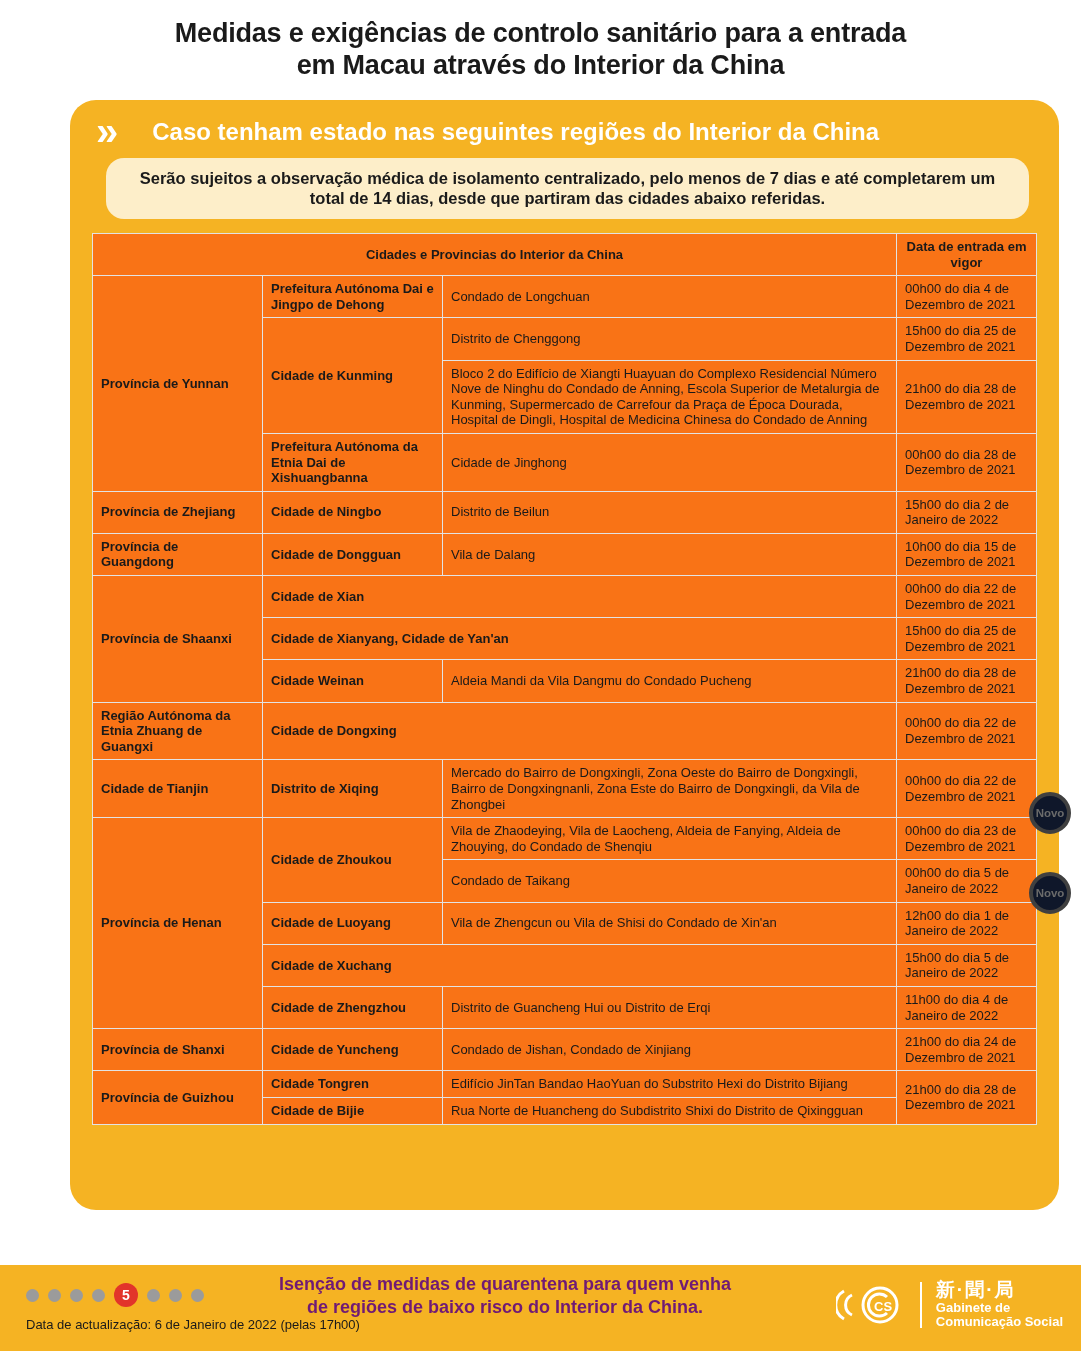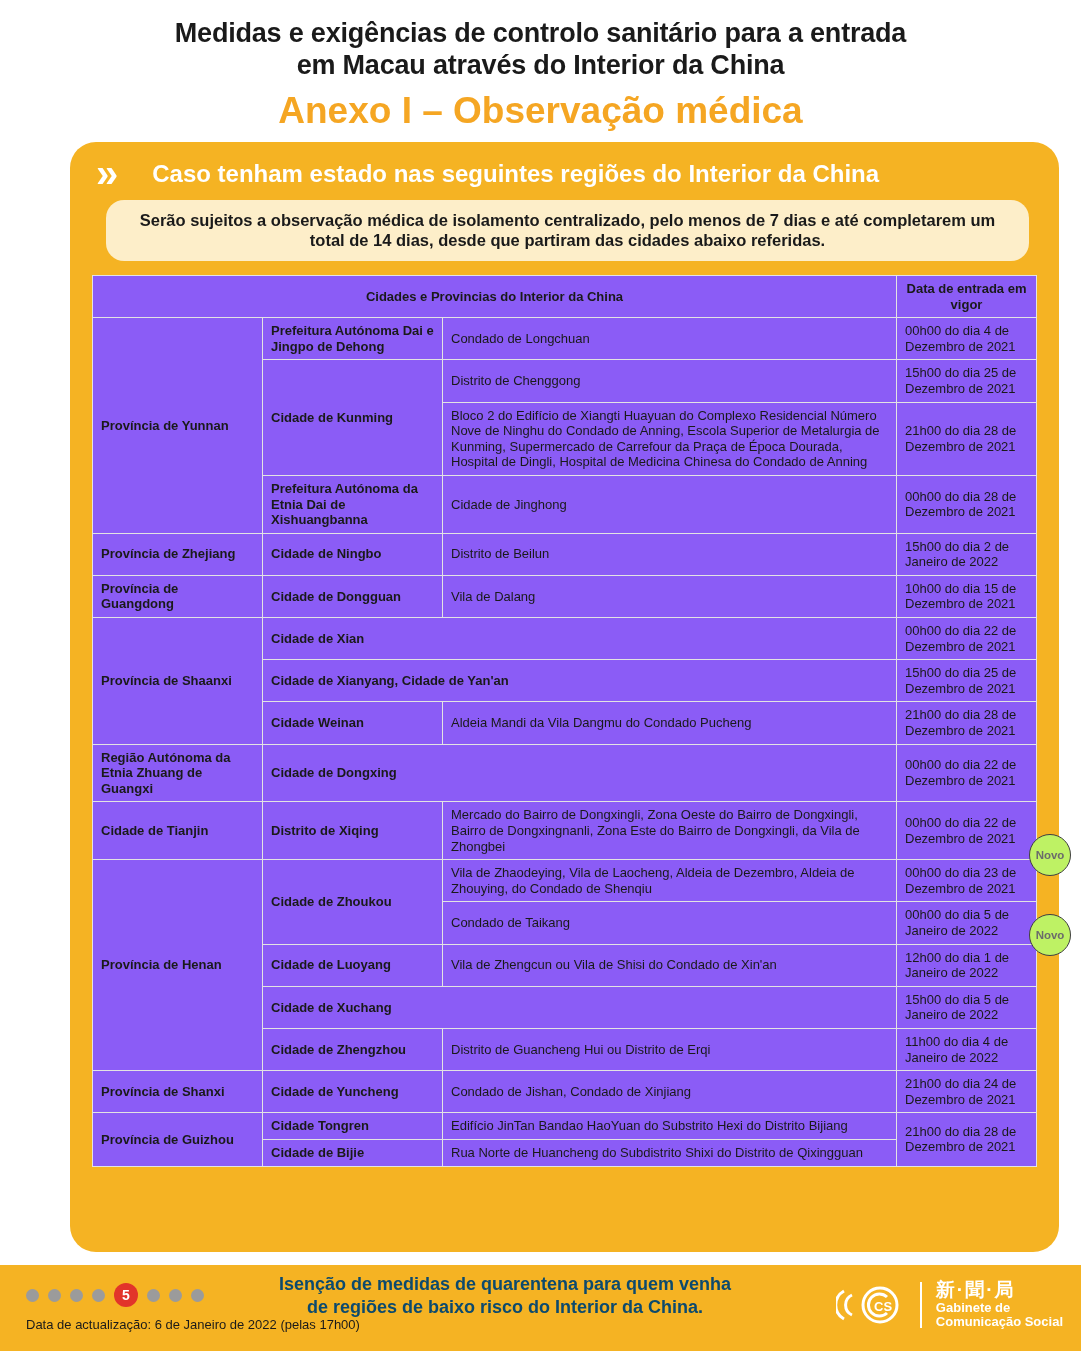--- a/index.html
+++ b/index.html
@@ -74,21 +74,21 @@
     color: #1a1a1a;
     font-size: 16.5px;
     font-weight: bold;
     line-height: 1.25;
     text-align: center;
   }
   
   table.tbl {
     width: 100%;
     border-collapse: collapse;
-    background: #8b5cf6;
+    background: #f97316;
     table-layout: fixed;
   }
   table.tbl td, table.tbl th {
     border: 1px solid #e3e3e3;
     vertical-align: middle;
     padding: 5px 8px;
     font-size: 13px;
     color: #1a1a1a;
     line-height: 1.2;
   }
@@ -122,28 +122,28 @@
   .col-prov { width: 170px; }
   .col-city { width: 180px; }
   .col-detail { width: auto; }
   .col-date { width: 140px; }
 
   
   .novo {
     position: absolute;
     width: 42px; height: 42px;
     border-radius: 50%;
-    background: #bef264;
+    background: #0f172a;
     color: #6b6b6b;
     font-size: 11.5px;
     font-weight: bold;
     display: flex;
     align-items: center;
     justify-content: center;
-    border: 1px solid #404040;
+    border: 4px solid #404040;
   }
   
   .footer {
     position: absolute;
     left: 0; bottom: 0;
     width: 1081px;
     height: 86px;
     background: #f5b323;
     border-top: 0;
   }
@@ -172,21 +172,21 @@
     font-weight: bold;
     display: flex;
     align-items: center;
     justify-content: center;
   }
   .footer-note {
     position: absolute;
     left: 205px; top: 8px;
     width: 600px;
     text-align: center;
-    color: #0c4a6e;
+    color: #701a75;
     font-size: 18px;
     font-weight: bold;
     line-height: 1.25;
   }
   .footer-date {
     position: absolute;
     left: 26px; top: 52px;
     color: #1a1a1a;
     font-size: 13px;
   }
@@ -224,21 +224,20 @@
 </head>
 <body>
 
 <div class="page">
 
   <div class="header">
     <h1>
       <span>Medidas e exigências de controlo sanitário para a entrada</span><br>
       <span>em Macau através do Interior da China</span>
     </h1>
-    <h2>Anexo I – Observação médica</h2>
   </div>
 
   <div class="panel">
 
     <div class="panel-title">
       <span class="chev">»</span>
       <div class="panel-title-text">Caso tenham estado nas seguintes regiões do Interior da China</div>
     </div>
 
     <div class="notice">Serão sujeitos a observação médica de isolamento centralizado, pelo menos de 7 dias e até completarem um total de 14 dias, desde que partiram das cidades abaixo referidas.</div>
@@ -317,21 +316,21 @@
         <tr>
           <td class="prov">Cidade de Tianjin</td>
           <td class="city">Distrito de Xiqing</td>
           <td class="detail">Mercado do Bairro de Dongxingli, Zona Oeste do Bairro de Dongxingli, Bairro de Dongxingnanli, Zona Este do Bairro de Dongxingli, da Vila de Zhongbei</td>
           <td class="date">00h00 do dia 22 de Dezembro de 2021</td>
         </tr>
 
         <tr>
           <td class="prov" rowspan="5">Província de Henan</td>
           <td class="city" rowspan="2">Cidade de Zhoukou</td>
-          <td class="detail">Vila de Zhaodeying, Vila de Laocheng, Aldeia de Dezembro, Aldeia de Zhouying, do Condado de Shenqiu</td>
+          <td class="detail">Vila de Zhaodeying, Vila de Laocheng, Aldeia de Fanying, Aldeia de Zhouying, do Condado de Shenqiu</td>
           <td class="date">00h00 do dia 23 de Dezembro de 2021</td>
         </tr>
         <tr>
           <td class="detail">Condado de Taikang</td>
           <td class="date">00h00 do dia 5 de Janeiro de 2022</td>
         </tr>
         <tr>
           <td class="city">Cidade de Luoyang</td>
           <td class="detail">Vila de Zhengcun ou Vila de Shisi do Condado de Xin'an</td>
           <td class="date">12h00 do dia 1 de Janeiro de 2022</td>

